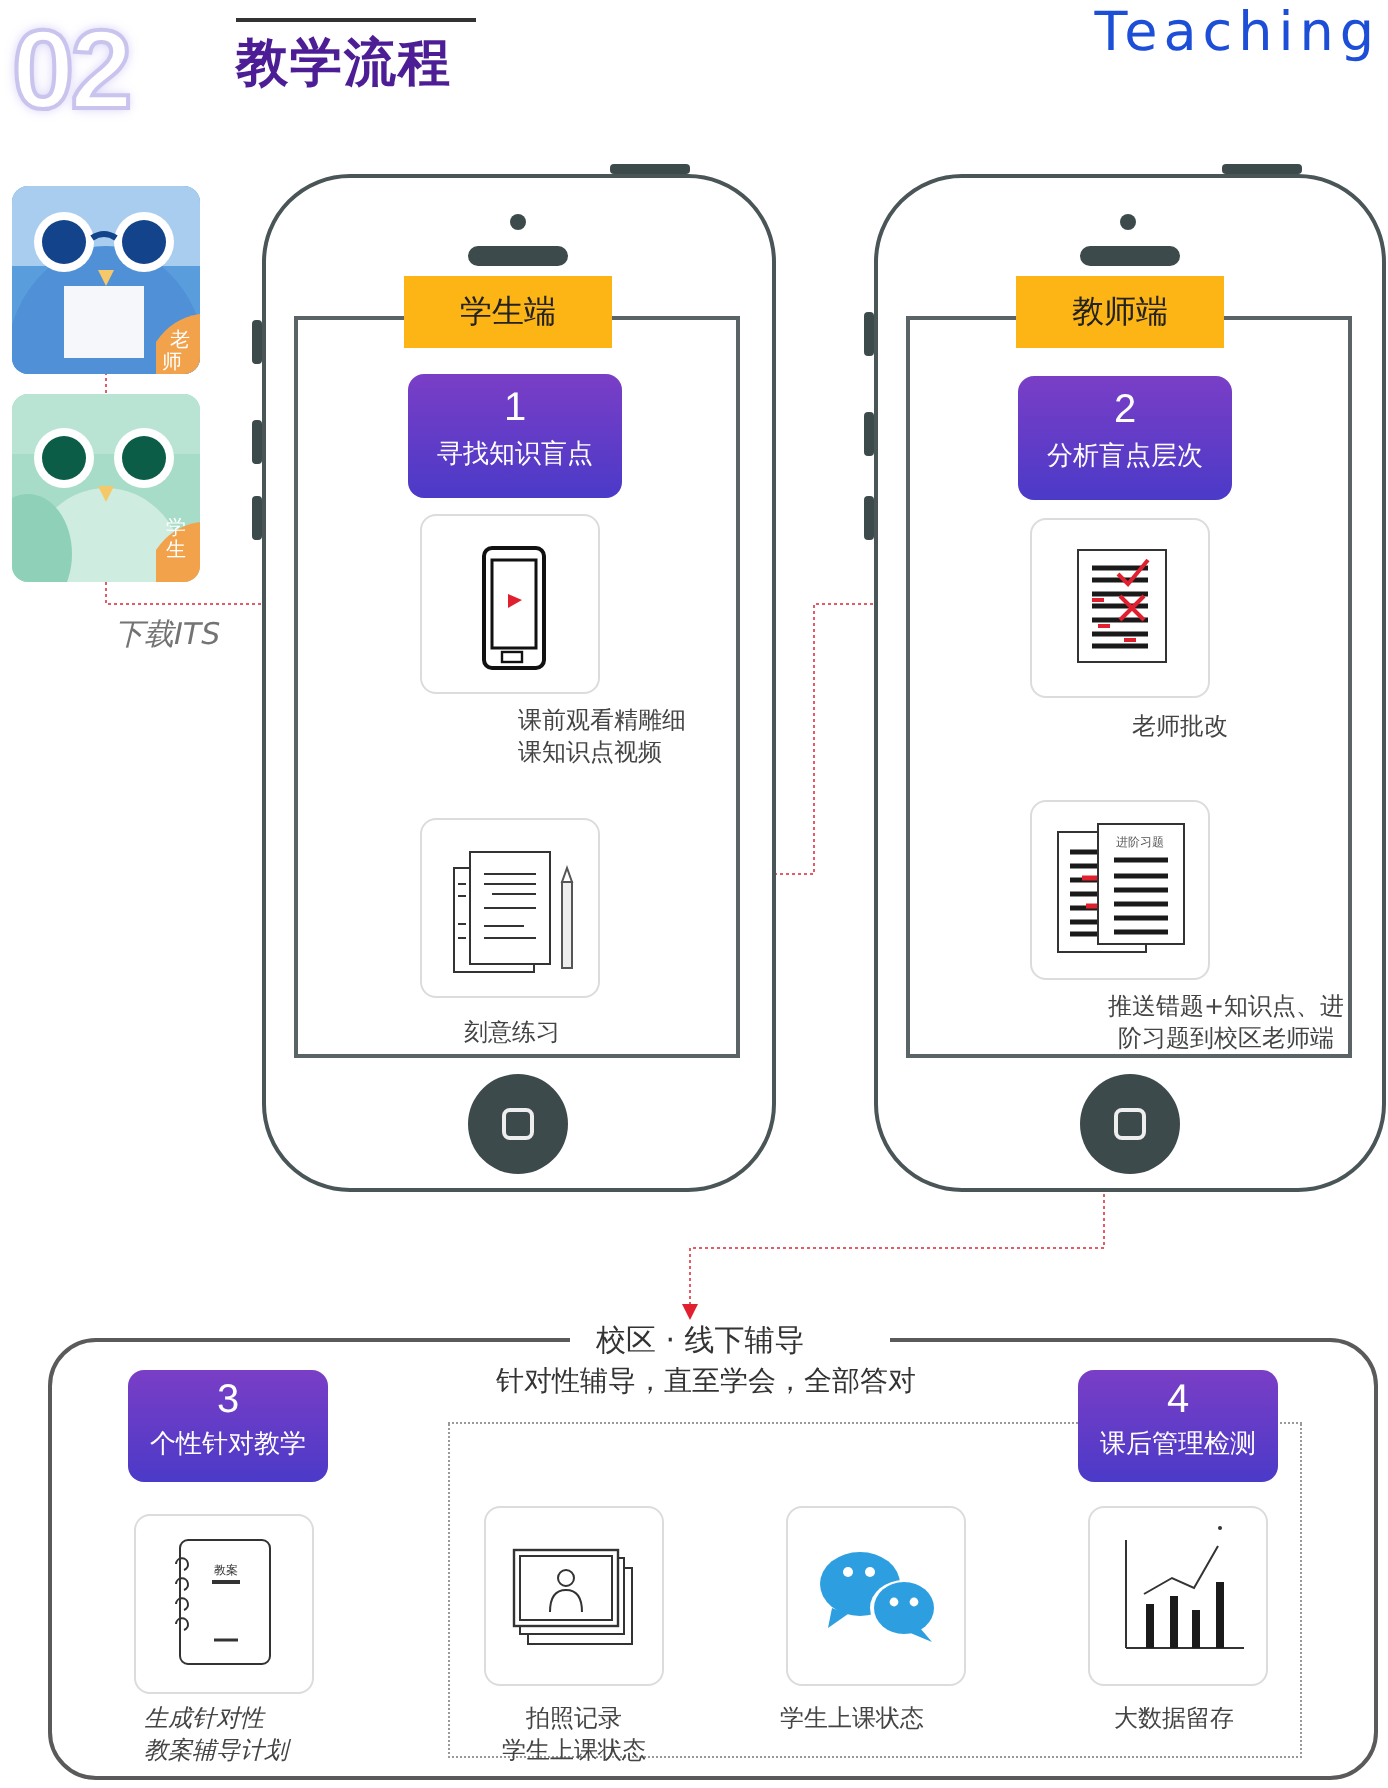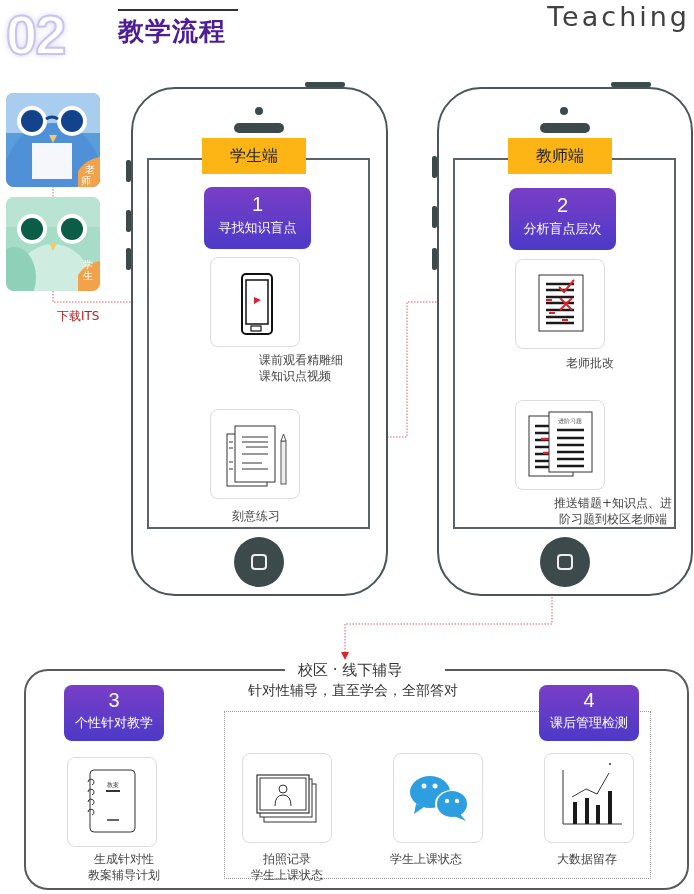--- a/index.html
+++ b/index.html
@@ -13,26 +13,26 @@
     left: 6px; top: 4px; font-size: 56px; font-weight: bold; line-height: 62px;
     color: #ffffff; font-family: "Liberation Sans", sans-serif;
     -webkit-text-stroke: 2px #c9c4ee;
     text-shadow: 0 0 4px #d9d4f6, 0 0 8px #e4e0fa;
     letter-spacing: -2px;
   }
   .title-bar { left: 118px; top: 9px; width: 120px; height: 2px; background: #333; }
   .title { left: 118px; top: 14px; font-size: 26px; font-weight: bold; color: #4c1d95; letter-spacing: 1px; }
   .en-title {
     right: 4px; top: 0px; text-align: right; font-size: 27px; line-height: 34px;
-    color: #404040; letter-spacing: 3px; font-family: "DejaVu Sans", sans-serif;
+    color: #1d4ed8; letter-spacing: 3px; font-family: "DejaVu Sans", sans-serif;
   }
 
   
   .app-icon { width: 94px; height: 94px; border-radius: 8px; overflow: hidden; }
-  .app-label { left: 57px; top: 308px; font-size: 12px; color: #b91c1c; }
+  .app-label { left: 57px; top: 308px; font-size: 15px; color: #737373; font-style: italic; }
 
   
   .phone { border: 2px solid #4a5558; border-radius: 44px; background: #fff; }
   .phone-btn { background: #3d4a4c; border-radius: 2px; }
   .phone-screen { border: 2px solid #5a6466; background: #fff; }
   .phone-cam { width: 8px; height: 8px; border-radius: 50%; background: #3d4a4c; }
   .phone-speaker { width: 50px; height: 10px; border-radius: 5px; background: #3d4a4c; }
   .home-btn { width: 50px; height: 50px; border-radius: 50%; background: #3d4a4c; }
   .home-inner { position: absolute; left: 17px; top: 17px; width: 16px; height: 16px; border: 2px solid #eee; border-radius: 4px; }
 
@@ -277,21 +277,21 @@
       <path d="M20 24 a3 3 0 1 1 4 3"></path>
       <path d="M20 34 a3 3 0 1 1 4 3"></path>
       <path d="M20 44 a3 3 0 1 1 4 3"></path>
       <path d="M20 54 a3 3 0 1 1 4 3"></path>
     </g>
     <text x="45" y="29" font-size="6" fill="#333" text-anchor="middle" font-family="DejaVu Serif, serif">教案</text>
     <line x1="38" y1="33" x2="52" y2="33" stroke="#333" stroke-width="2"></line>
     <line x1="39" y1="62" x2="51" y2="62" stroke="#333" stroke-width="1.5"></line>
   </svg>
 </div>
-<div class="abs caption" style="left:84px;top:851px;text-align:center;width:80px;font-size:12px;">
+<div class="abs caption" style="left:72px;top:851px;width:80px;font-size:12px;font-style:italic;">
   <div>生成针对性</div>
   <div>教案辅导计划</div>
 </div>
 
 <div class="abs icon-card" style="left:242px;top:753px;">
   <svg width="90" height="90">
     <rect x="21" y="30" width="52" height="38" fill="#fff" stroke="#333" stroke-width="1"></rect>
     <rect x="17" y="25" width="52" height="38" fill="#fff" stroke="#333" stroke-width="1"></rect>
     <rect x="14" y="21" width="52" height="38" fill="#fff" stroke="#333" stroke-width="1.2"></rect>
     <rect x="17" y="24" width="46" height="32" fill="#fff" stroke="#333" stroke-width="1"></rect>

